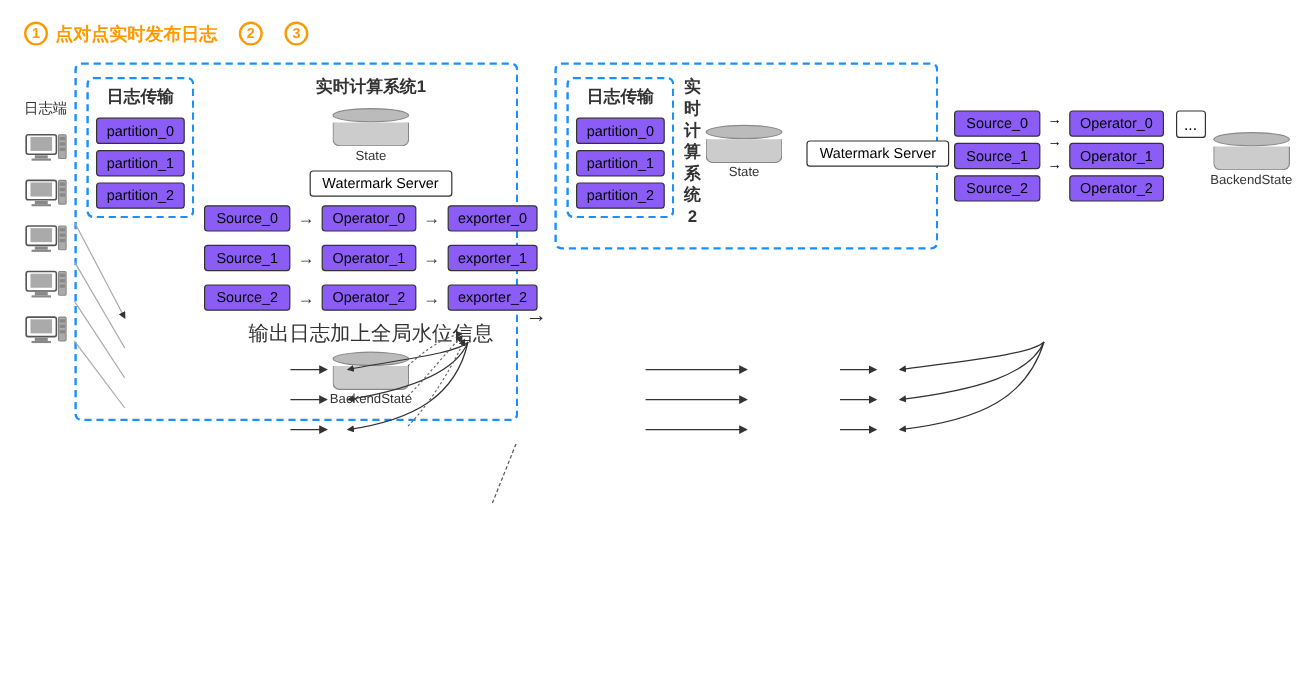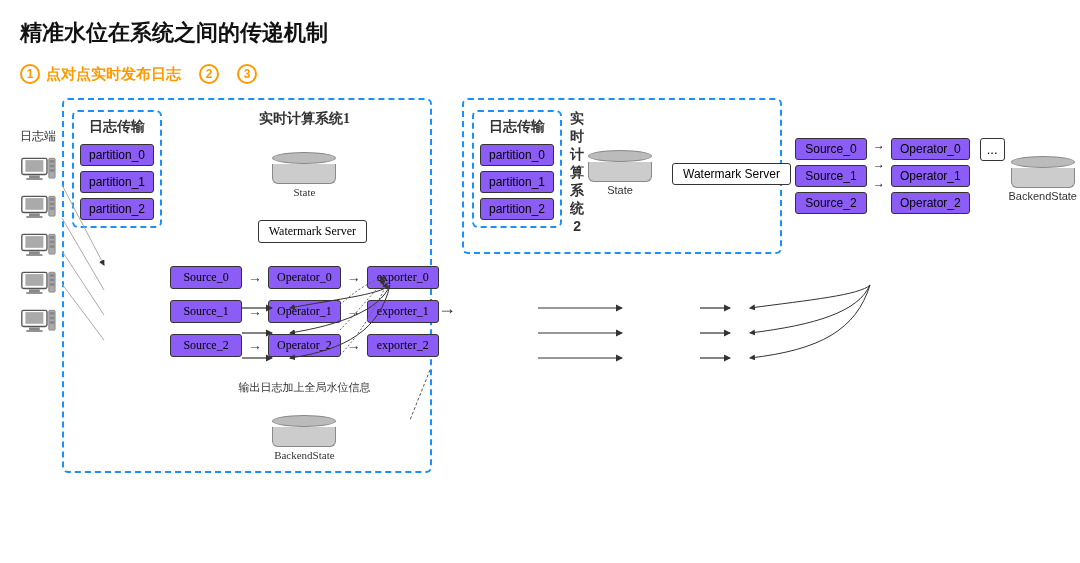--- a/index.html
+++ b/index.html
@@ -171,21 +171,21 @@
       position: relative;
     }
     
     .arrow-right {
       color: #333;
       font-size: 14px;
     }
     
     .bottom-label {
       text-align: center;
-      font-size: 11px;
+      font-size: 17px;
       color: #333;
       margin-top: 4px;
     }
     
     .ellipsis-box {
       border: 1.5px solid #333;
       border-radius: 3px;
       padding: 3px 6px;
       font-size: 13px;
       background: #fff;
@@ -201,21 +201,20 @@
       display: flex;
       flex-direction: row;
       align-items: flex-start;
       gap: 6px;
     }
   </style>
 </head>
 <body>
 
 <div class="page">
-  <div class="main-title">精准水位在系统之间的传递机制</div>
 
   <div class="step-bar">
     <div class="step-item">
       <div class="step-circle">1</div>
       <span class="step-text orange">点对点实时发布日志</span>
     </div>
     <div class="step-item">
       <div class="step-circle">2</div>
     </div>
     <div class="step-item">
@@ -295,21 +294,21 @@
       <div style="display: flex; flex-direction: row; gap: 8px; align-items: flex-start;">
         <div class="dashed-box log-transport" style="padding: 6px 6px;">
           <div class="dashed-box-title">日志传输</div>
           <div class="col-nodes">
             <div class="node-box">partition_0</div>
             <div class="node-box">partition_1</div>
             <div class="node-box">partition_2</div>
           </div>
         </div>
 
-        <div style="display: flex; flex-direction: column; align-items: center; gap: 16px; flex: 1; font-family: Liberation Serif, serif;">
+        <div style="display: flex; flex-direction: column; align-items: center; gap: 0; flex: 1;">
           <div class="dashed-box-title">实时计算系统1</div>
 
           <div class="state-row">
             <div class="cylinder">
               <div class="cylinder-top"></div>
               <div class="cylinder-body"></div>
               <div class="cylinder-label">State</div>
             </div>
           </div>
 

